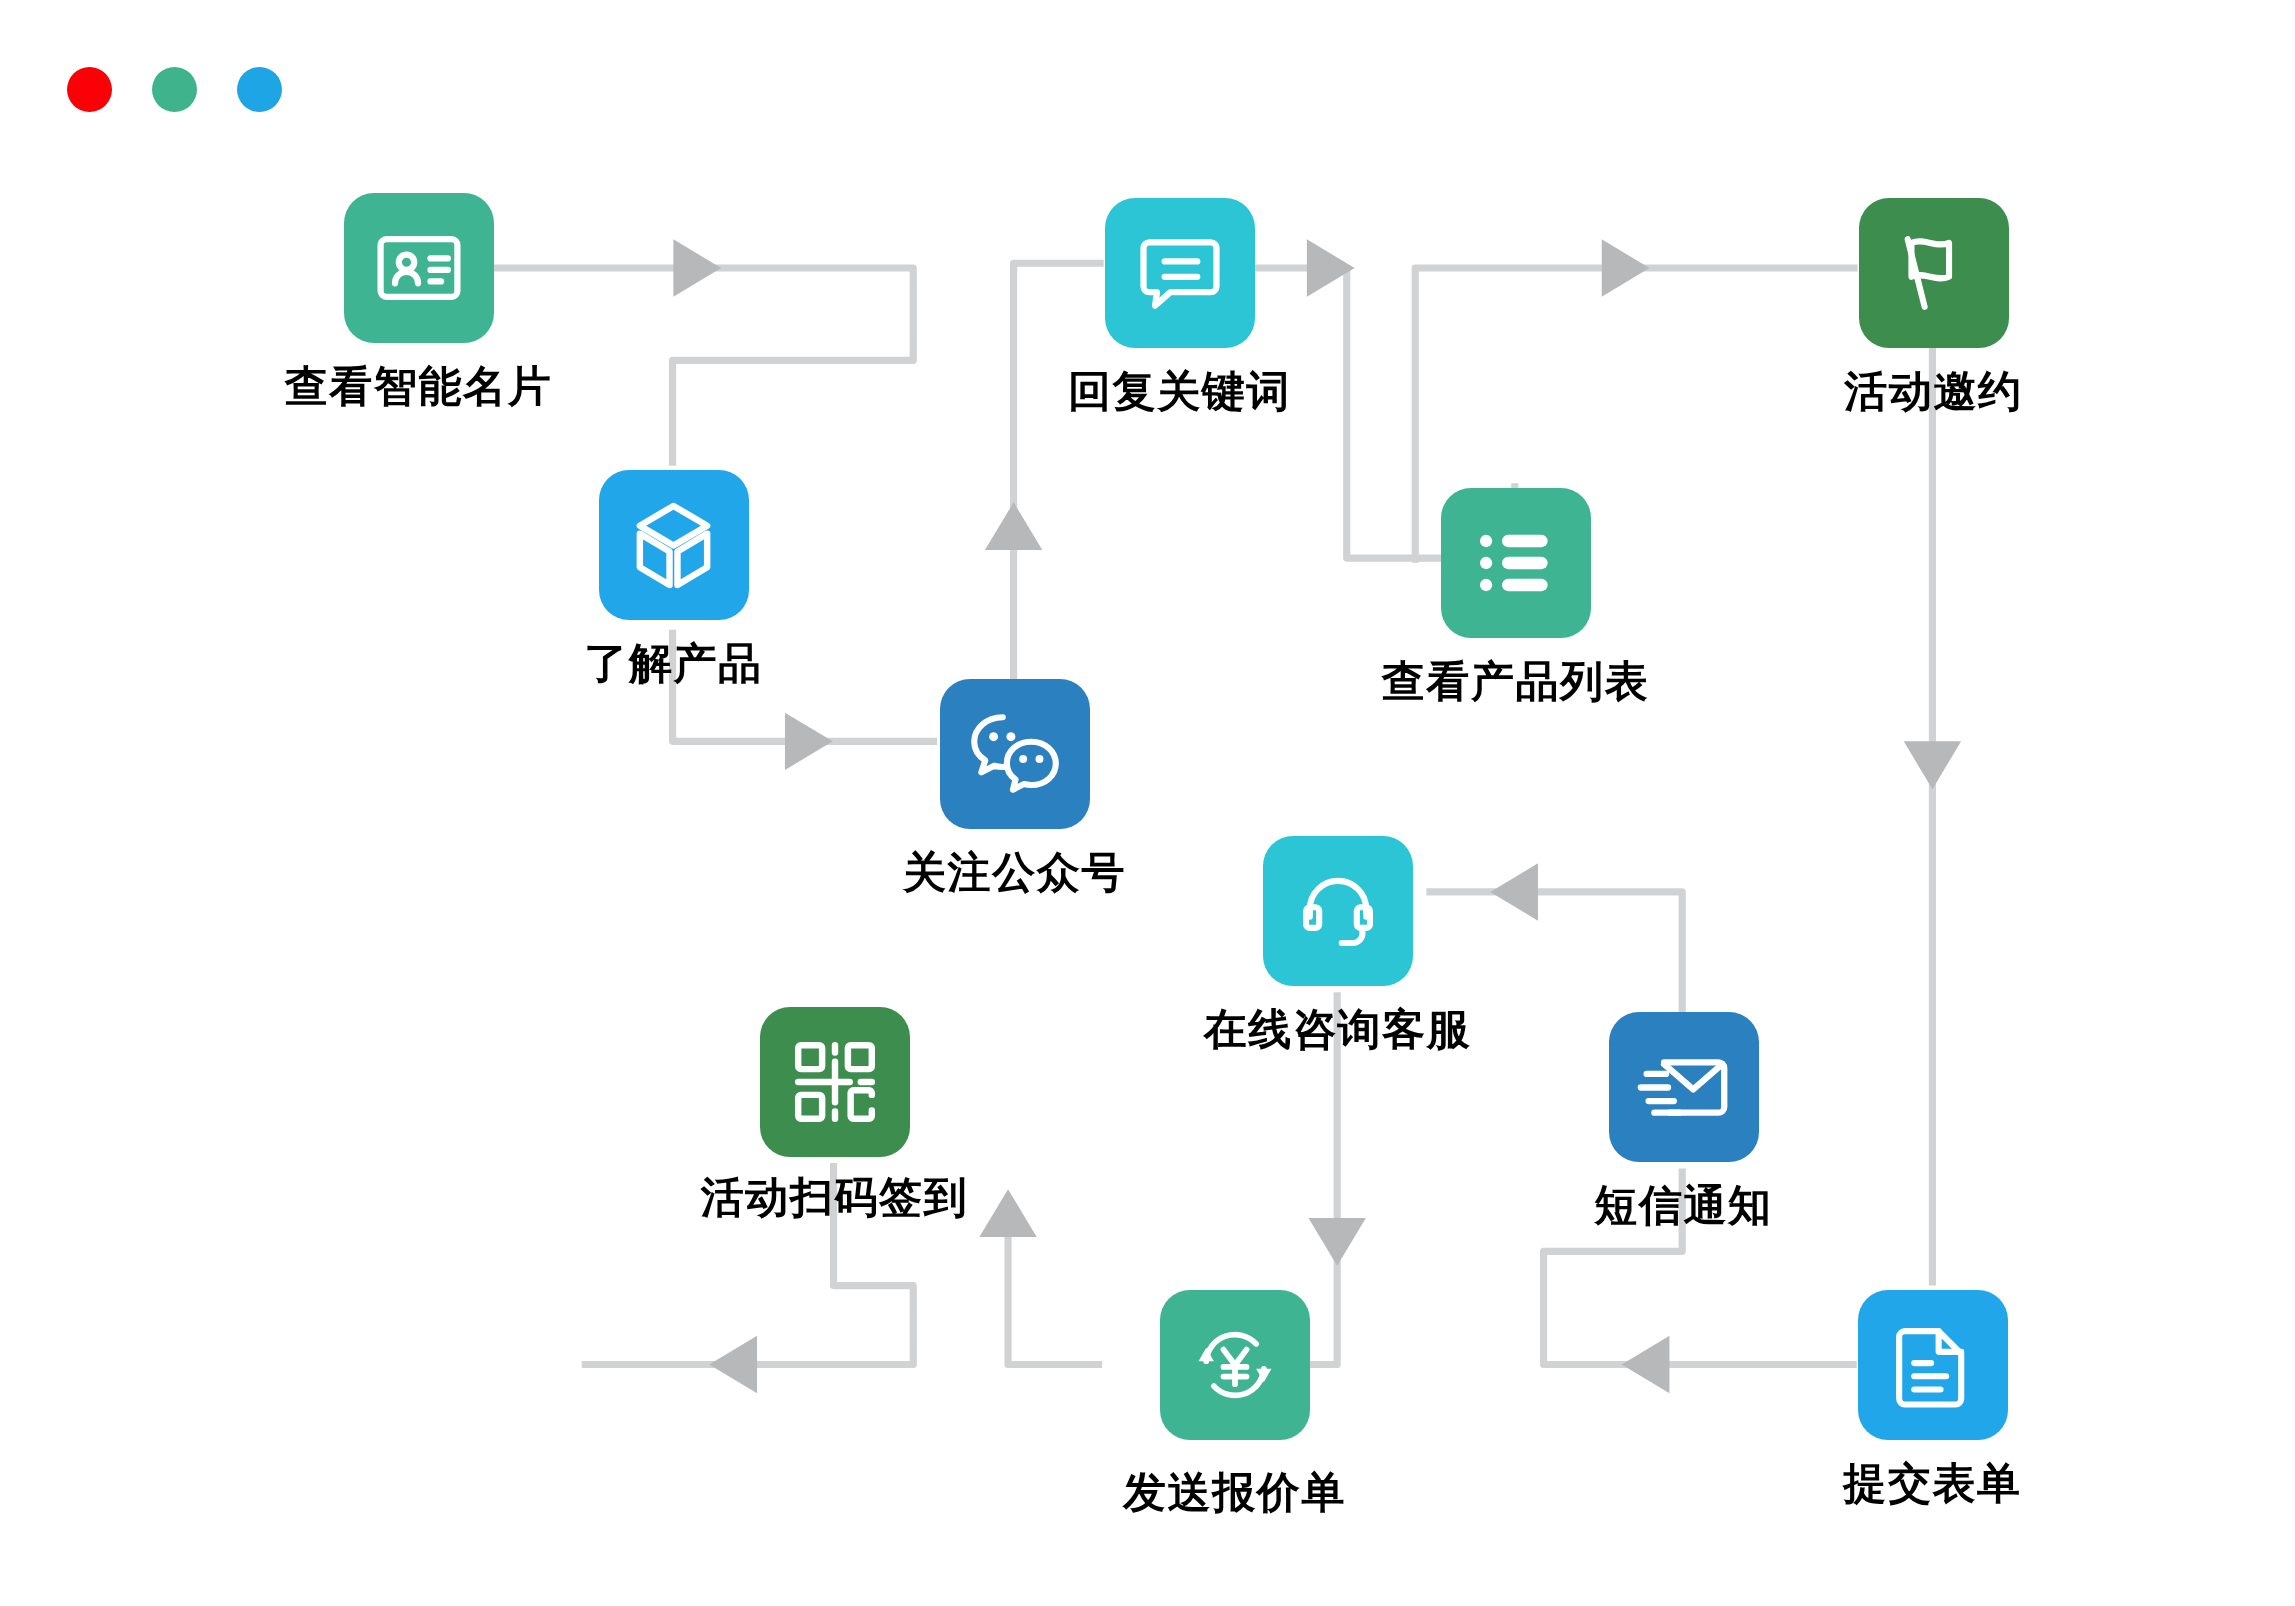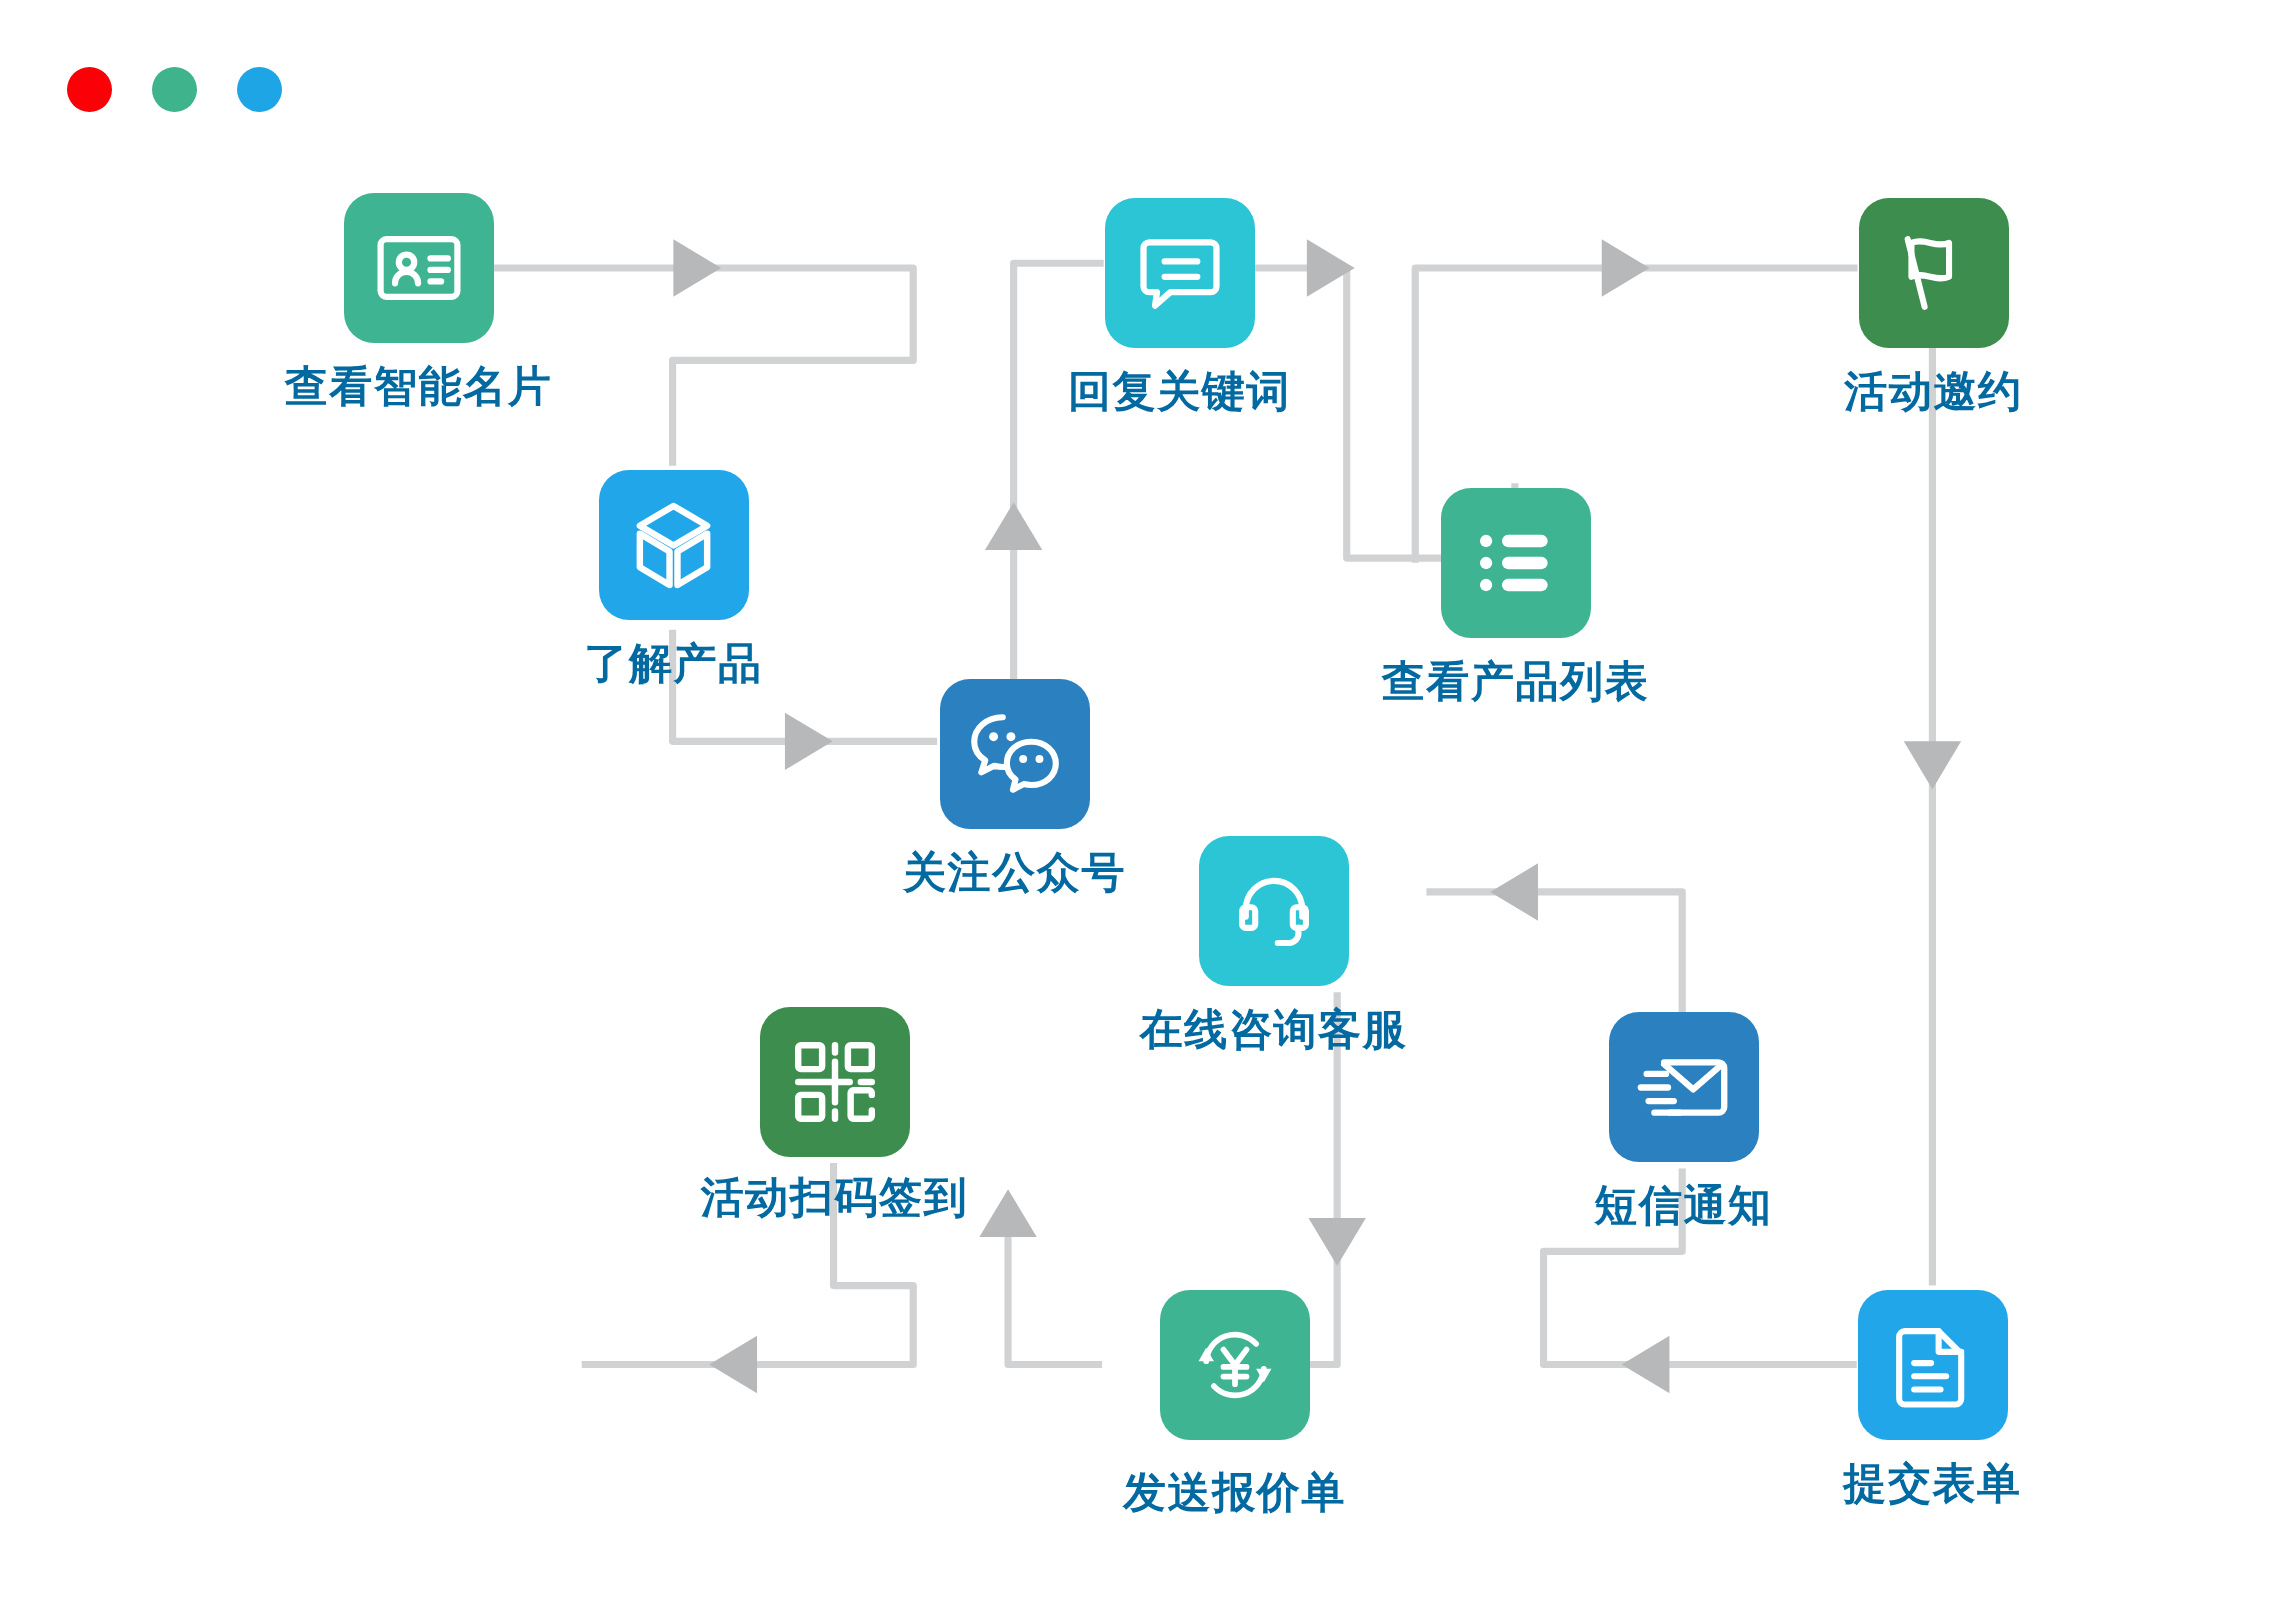--- a/index.html
+++ b/index.html
@@ -61,21 +61,21 @@
     display: flex;
     align-items: center;
     justify-content: center;
     box-sizing: border-box;
   }
   .icon-box svg { display: block; }
   .node-label {
     margin-top: 21px;
     font-size: 43px;
     font-weight: bold;
-    color: #0369a1;
+    color: #000000;
     letter-spacing: 1.6px;
     white-space: nowrap;
     line-height: 1.05;
   }
 </style>
 </head>
 <body>
 
 <div id="canvas">
 
@@ -193,21 +193,21 @@
   <div class="node" style="left:1933px; top:198px;">
     <div class="icon-box" style="background:#3C8D4E">
       <svg width="94" height="94" viewBox="0 0 100 100" fill="none" stroke="#ffffff" stroke-width="6.5" stroke-linecap="round" stroke-linejoin="round">
         <line x1="22" y1="14" x2="40" y2="86"></line>
         <path d="M26 18c14-6 26 6 40 0v36c-14 6-26-6-40 0z"></path>
       </svg>
     </div>
     <div class="node-label">活动邀约</div>
   </div>
 
-  <div class="node" style="left:1273px; top:836px;">
+  <div class="node" style="left:1337px; top:836px;">
     <div class="icon-box" style="background:#2BC5D6">
       <svg width="94" height="94" viewBox="0 0 100 100" fill="none" stroke="#ffffff" stroke-width="6.5" stroke-linecap="round" stroke-linejoin="round">
         <path d="M20 56V48a30 30 0 0 1 60 0v8"></path>
         <path d="M20 46h6a4 4 0 0 1 4 4v14a4 4 0 0 1-4 4h-6a4 4 0 0 1-4-4V50a4 4 0 0 1 4-4z"></path>
         <path d="M80 46h-6a4 4 0 0 0-4 4v14a4 4 0 0 0 4 4h6a4 4 0 0 0 4-4V50a4 4 0 0 0-4-4z"></path>
         <path d="M76 68v6a10 10 0 0 1-10 10h-12"></path>
       </svg>
     </div>
     <div class="node-label">在线咨询客服</div>
   </div>

